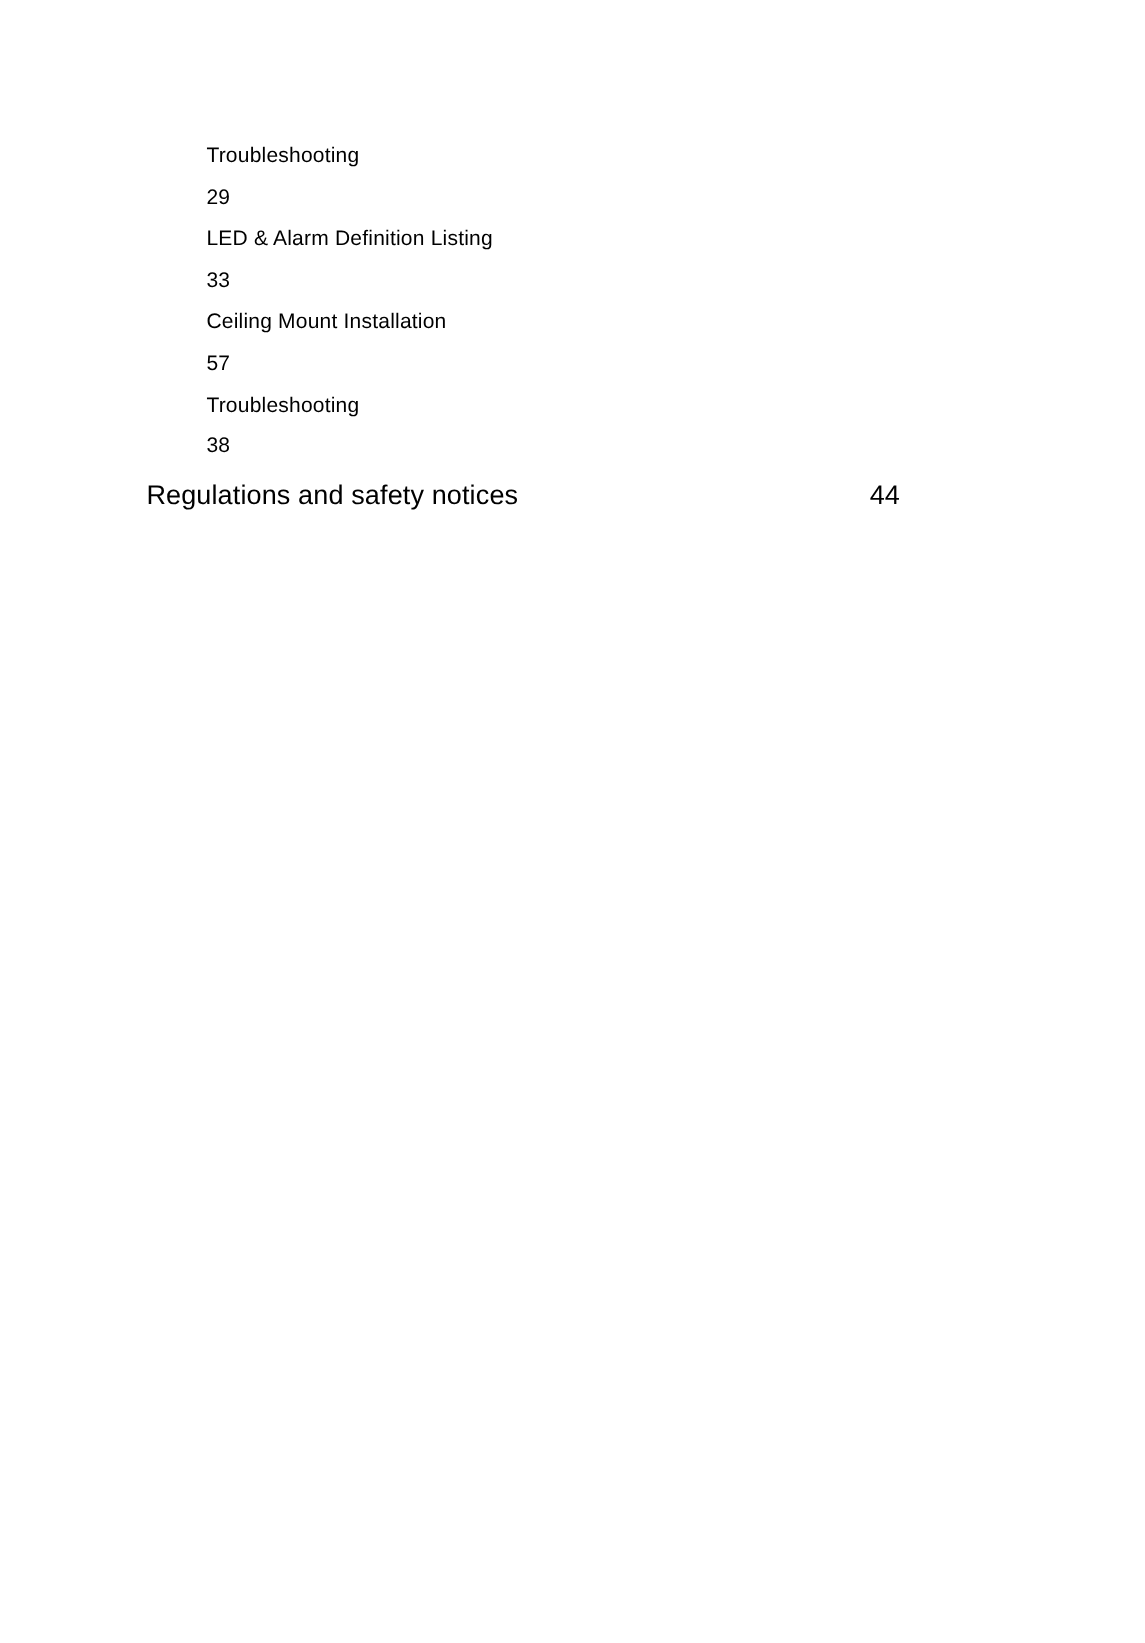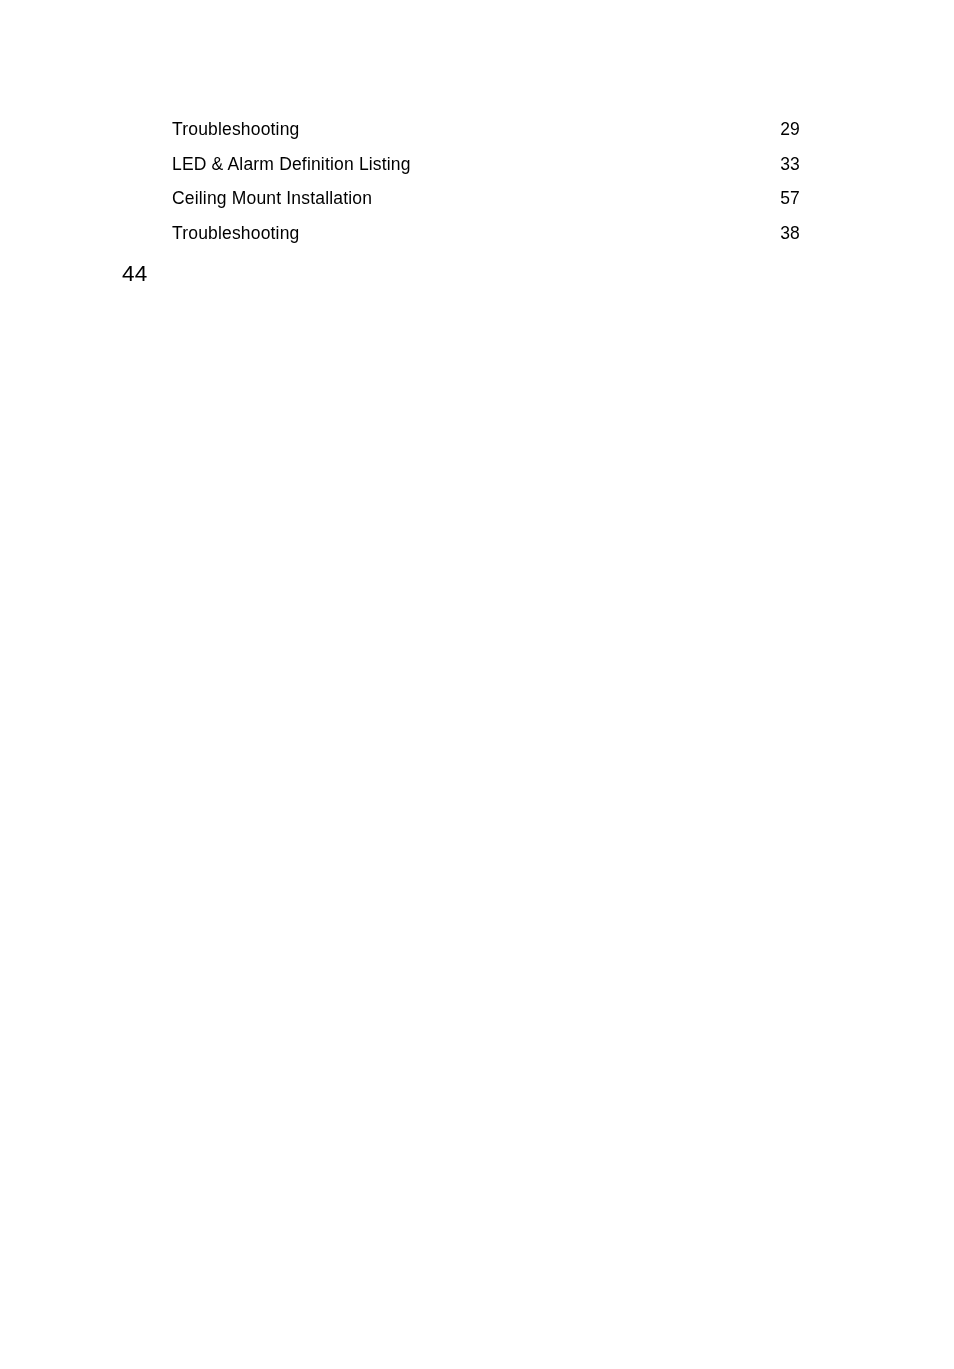--- a/index.html
+++ b/index.html
@@ -42,20 +42,21 @@
     width: 100%;
     white-space: nowrap;
   }
 
   
   .toc-entry.level-2 {
     padding-left: 50px;            
     font-size: 17.5px;
     line-height: 34.6px;
     letter-spacing: 0.01em;
+    flex-direction: column;
   }
 
   
   .toc-entry.level-1 {
     padding-left: 0;
     font-size: 22.5px;
     line-height: 34px;
     margin-top: 7px;
     letter-spacing: 0.005em;
   }
@@ -85,16 +86,17 @@
       </div>
       <div class="toc-entry level-2">
         <span class="toc-title">Ceiling Mount Installation</span>
         <span class="toc-page">57</span>
       </div>
       <div class="toc-entry level-2">
         <span class="toc-title">Troubleshooting</span>
         <span class="toc-page">38</span>
       </div>
       <div class="toc-entry level-1">
+        <span class="toc-title">Regulations and safety notices</span>
         <span class="toc-page">44</span>
       </div>
     </div>
 </div>
 
 </body></html>

